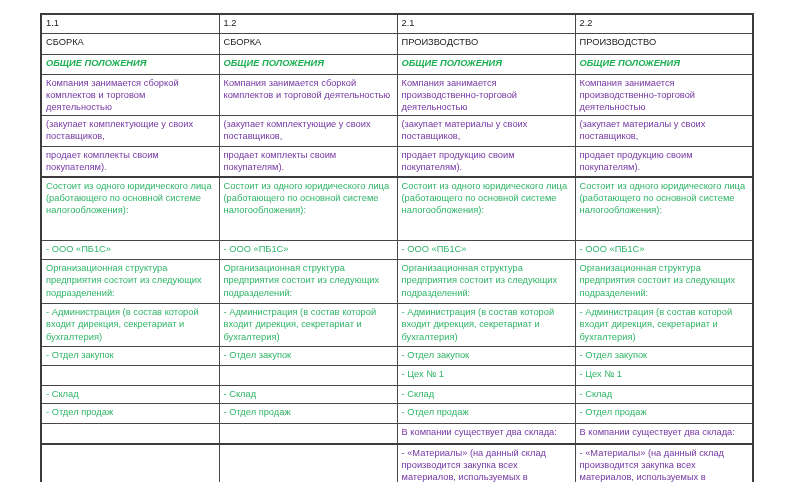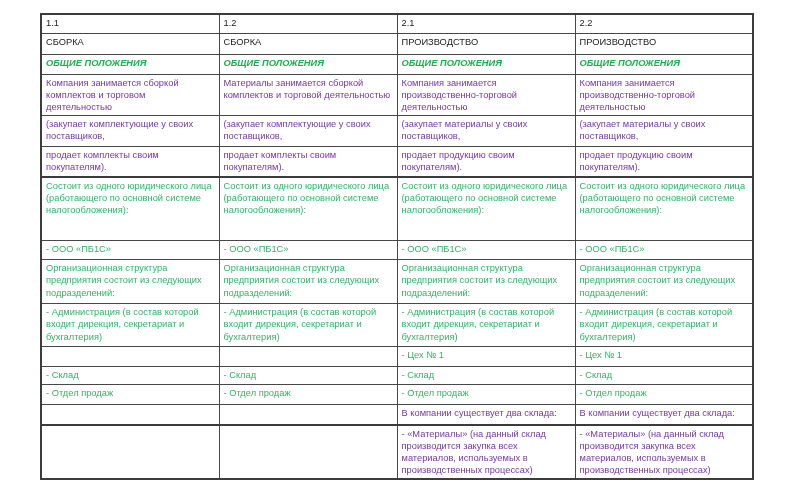--- a/index.html
+++ b/index.html
@@ -59,21 +59,21 @@
           <td class="black">ПРОИЗВОДСТВО</td>
         </tr>
         <tr style="height: 20px;">
           <td class="green-bold">ОБЩИЕ ПОЛОЖЕНИЯ</td>
           <td class="green-bold">ОБЩИЕ ПОЛОЖЕНИЯ</td>
           <td class="green-bold">ОБЩИЕ ПОЛОЖЕНИЯ</td>
           <td class="green-bold">ОБЩИЕ ПОЛОЖЕНИЯ</td>
         </tr>
         <tr style="height: 31px; margin-top: 28px;">
           <td class="purple">Компания занимается сборкой комплектов и торговом деятельностью</td>
-          <td class="purple">Материалы занимается сборкой комплектов и торговой деятельностью</td>
+          <td class="purple">Компания занимается сборкой комплектов и торговой деятельностью</td>
           <td class="purple">Компания занимается производственно-торговой деятельностью</td>
           <td class="purple">Компания занимается производственно-торговой деятельностью</td>
         </tr>
         <tr style="height: 31px;">
           <td class="purple">(закупает комплектующие у своих поставщиков,</td>
           <td class="purple">(закупает комплектующие у своих поставщиков,</td>
           <td class="purple">(закупает материалы у своих поставщиков,</td>
           <td class="purple">(закупает материалы у своих поставщиков,</td>
         </tr>
         <tr style="height: 30px;">
@@ -99,20 +99,26 @@
           <td class="green">Организационная структура предприятия состоит из следующих подразделений:</td>
           <td class="green">Организационная структура предприятия состоит из следующих подразделений:</td>
           <td class="green">Организационная структура предприятия состоит из следующих подразделений:</td>
         </tr>
         <tr style="height: 43px;">
           <td class="green">- Администрация (в состав которой входит дирекция, секретариат и бухгалтерия)</td>
           <td class="green">- Администрация (в состав которой входит дирекция, секретариат и бухгалтерия)</td>
           <td class="green">- Администрация (в состав которой входит дирекция, секретариат и бухгалтерия)</td>
           <td class="green">- Администрация (в состав которой входит дирекция, секретариат и бухгалтерия)</td>
         </tr>
+        <tr style="height: 19px;">
+          <td class="green">- Отдел закупок</td>
+          <td class="green">- Отдел закупок</td>
+          <td class="green">- Отдел закупок</td>
+          <td class="green">- Отдел закупок</td>
+        </tr>
         <tr style="height: 20px;">
           <td class="green"></td>
           <td class="green"></td>
           <td class="green">- Цех № 1</td>
           <td class="green">- Цех № 1</td>
         </tr>
         <tr style="height: 18px;">
           <td class="green">- Склад</td>
           <td class="green">- Склад</td>
           <td class="green">- Склад</td>

